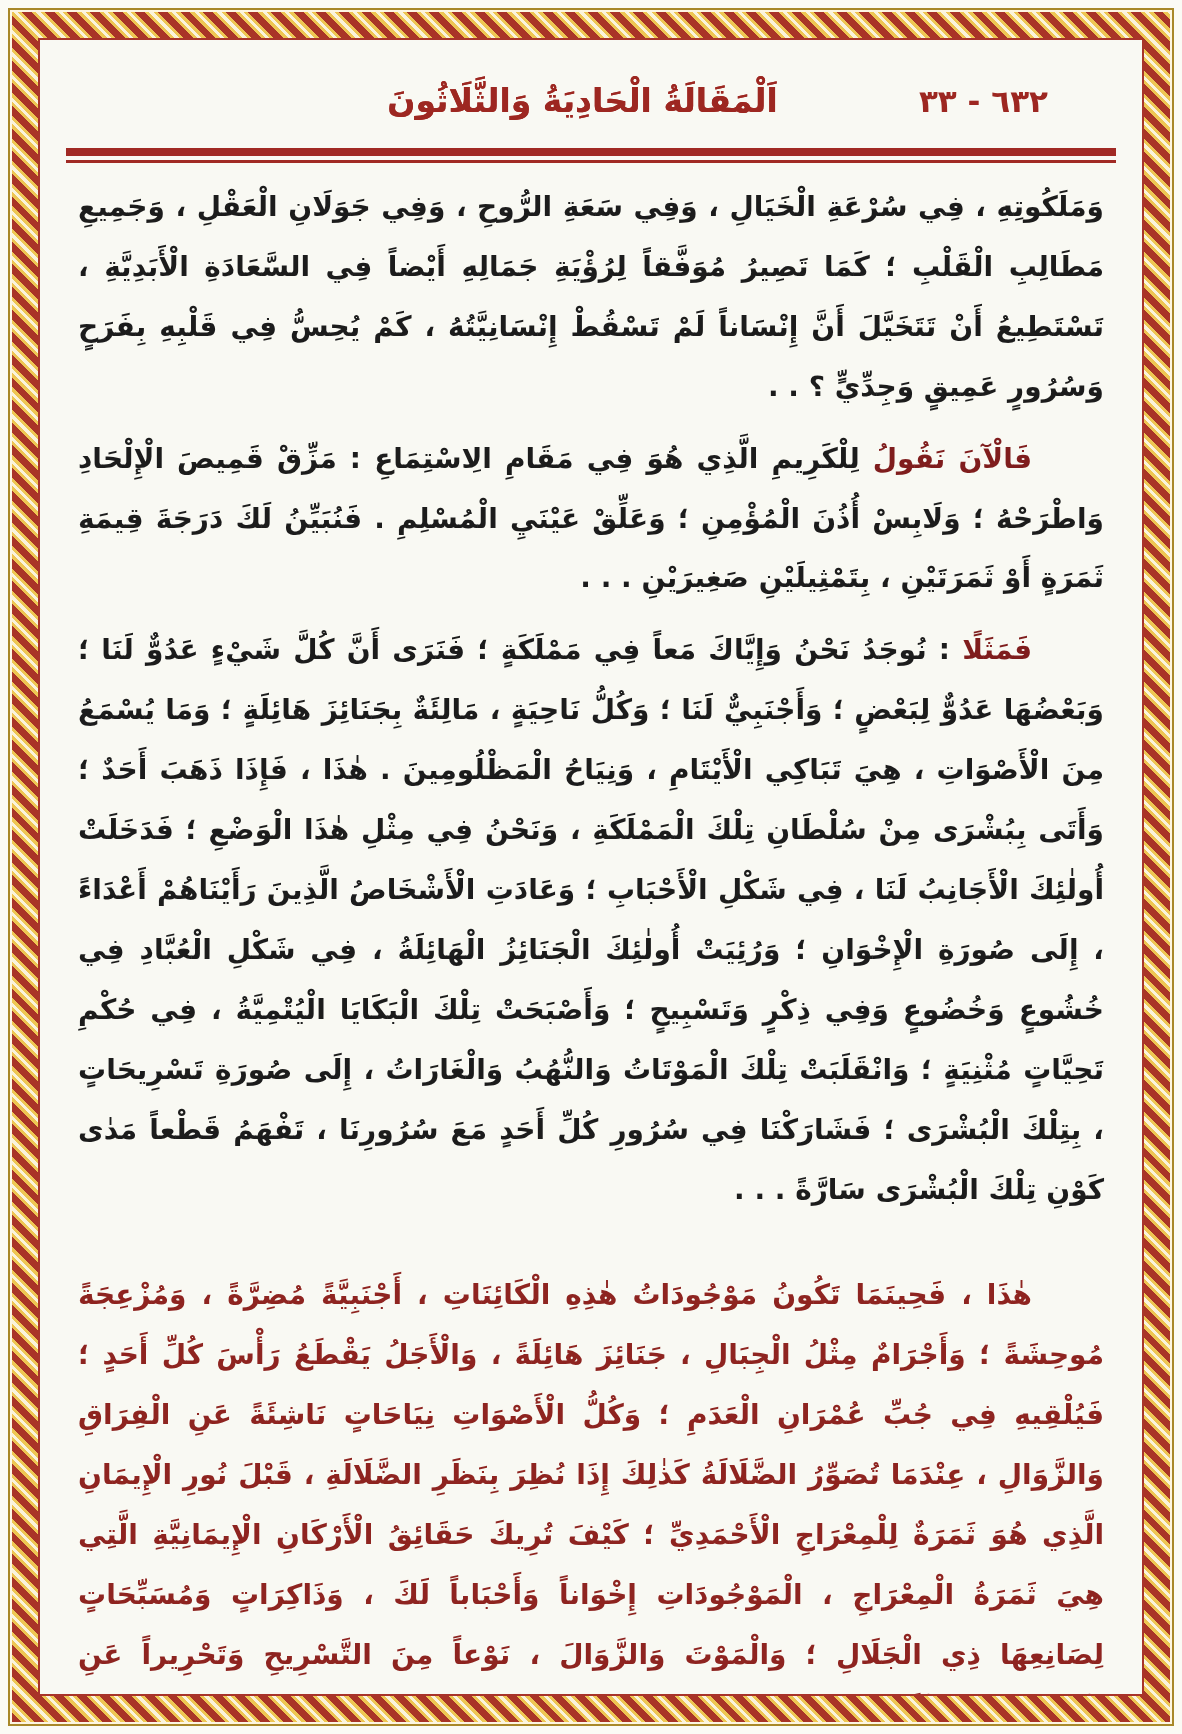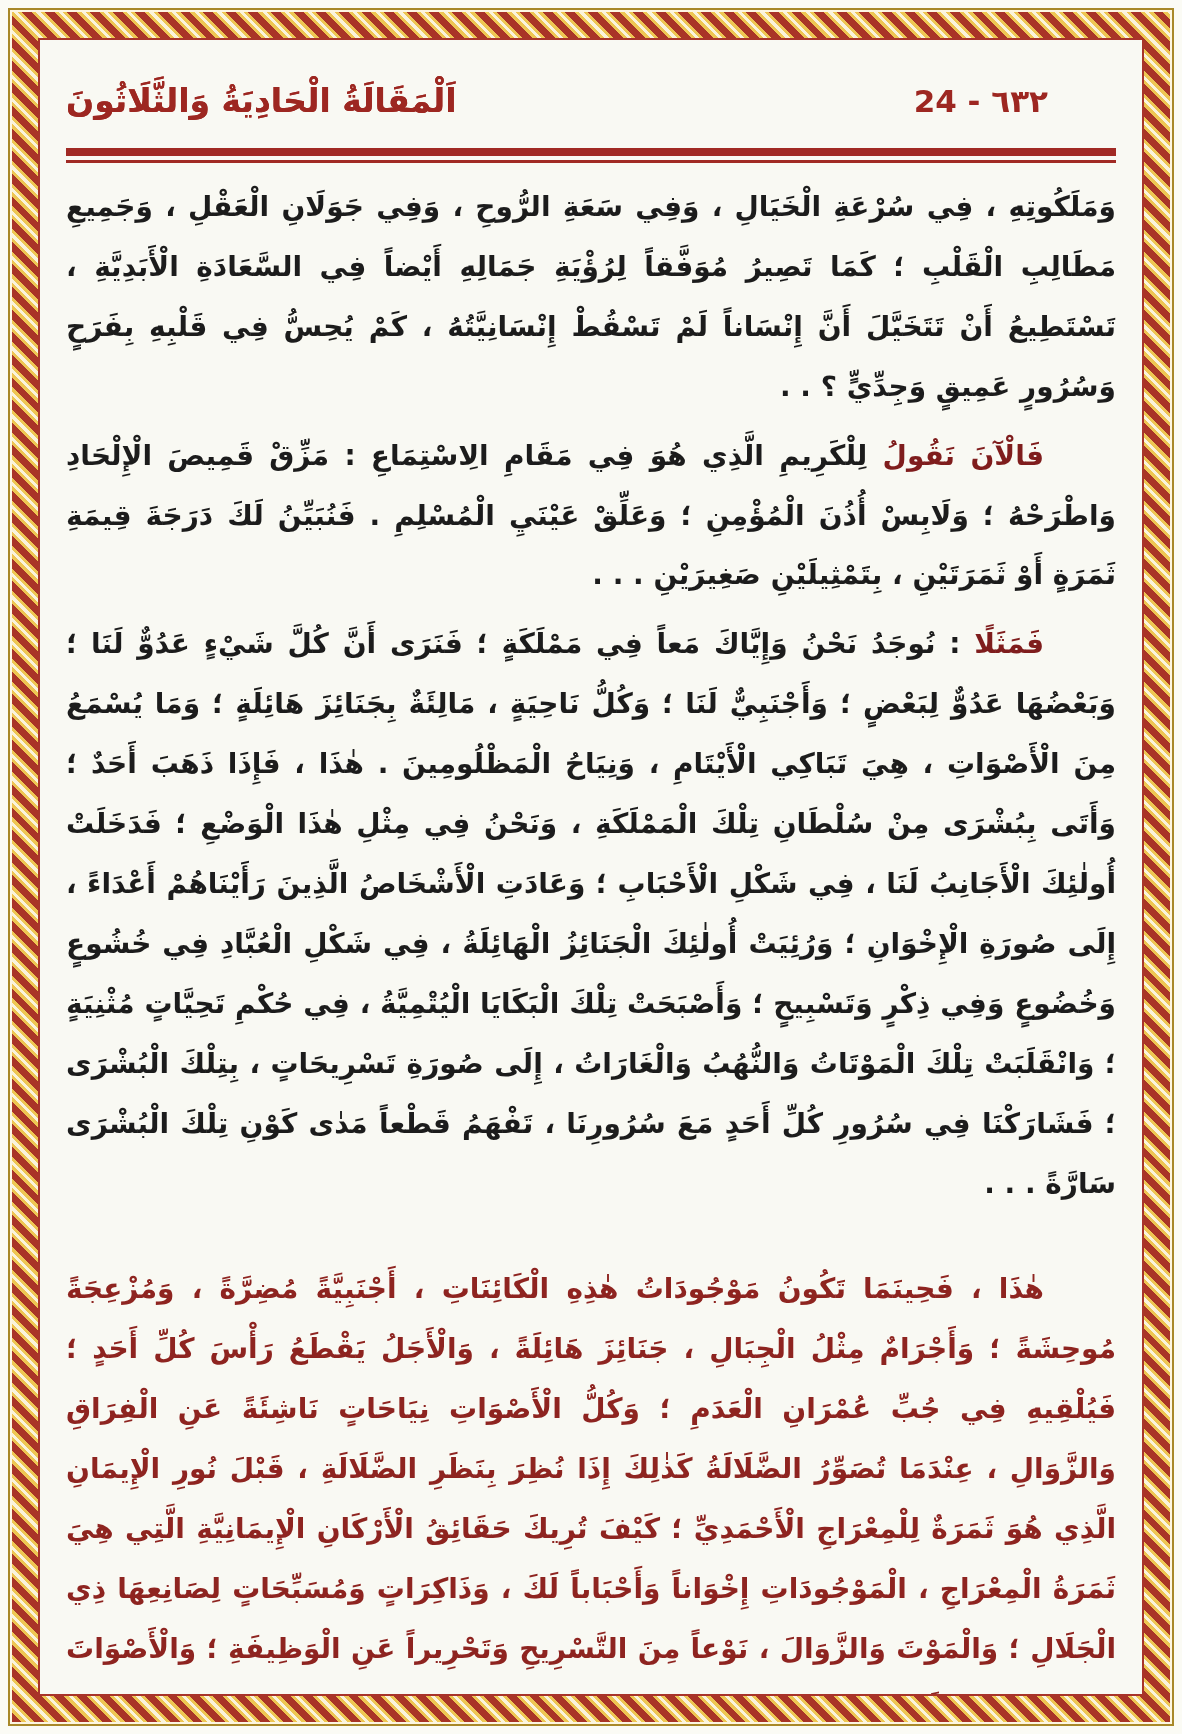--- a/index.html
+++ b/index.html
@@ -13,33 +13,33 @@
   .b1{height:100%;box-sizing:border-box;border:2px solid #a8882a;padding:2px;background:#fdf6e2;}
   .band{
     height:100%;box-sizing:border-box;
     border:26px solid #d9a93f;
     border-image:repeating-linear-gradient(45deg,#a93427 0 7px,#eec653 7px 10px,#faf3dc 10px 13px,#eec653 13px 16px) 26;
     background:#fbfbf5;
   }
   .b2{height:100%;box-sizing:border-box;border:2px solid #a8342a;padding:20px 26px 10px 26px;background:#f9f9f3;overflow:hidden;}
   .header{position:relative;height:74px;margin-top:6px;}
   .title{
-    position:absolute;left:0;right:17px;text-align:left;
+    position:absolute;left:0;right:17px;text-align:center;
     color:#9d2721;font-weight:700;font-size:33px;line-height:70px;
     text-shadow:0 0 0 #9d2721;
   }
   .pagenum{
     position:absolute;right:68px;top:0;
     color:#9d2721;font-weight:700;font-size:31px;line-height:70px;
   }
   .rule-thick{height:8px;background:#a12a24;margin-top:8px;}
   .rule-thin{height:3px;background:#a12a24;margin-top:4px;}
   .body{margin-top:14px;}
   p.para{
-    margin:0;padding:0;
+    margin:12px;padding:0;
     color:#1c1c1c;
     font-size:28px;font-weight:700;
     line-height:2.14;
     text-align:justify;
     text-justify:inter-word;
   }
   p.para.indent{text-indent:72px;}
   p.p2,p.p3{margin-top:9px;}
   p.p4{margin-top:46px;}
   .lead{color:#7f1d1d;}
@@ -48,21 +48,21 @@
 </head>
 <body>
 
 <div class="page">
   <div class="b1">
     <div class="band">
       <div class="b2">
 
         <div class="header">
           <div class="title">اَلْمَقَالَةُ الْحَادِيَةُ وَالثَّلَاثُونَ</div>
-          <div class="pagenum">٦٣٢ - 24</div>
+          <div class="pagenum">٦٣٢ - ٣٣</div>
         </div>
 
         <div class="rule-thick"></div>
         <div class="rule-thin"></div>
 
         <div class="body">
 
           <p class="para p1">
             <span class="lead"></span><span>وَمَلَكُوتِهِ ، فِي سُرْعَةِ الْخَيَالِ ، وَفِي سَعَةِ الرُّوحِ ، وَفِي جَوَلَانِ الْعَقْلِ ، وَجَمِيعِ مَطَالِبِ الْقَلْبِ ؛ كَمَا تَصِيرُ مُوَفَّقاً لِرُؤْيَةِ جَمَالِهِ أَيْضاً فِي السَّعَادَةِ الْأَبَدِيَّةِ ، تَسْتَطِيعُ أَنْ تَتَخَيَّلَ أَنَّ إِنْسَاناً لَمْ تَسْقُطْ إِنْسَانِيَّتُهُ ، كَمْ يُحِسُّ فِي قَلْبِهِ بِفَرَحٍ وَسُرُورٍ عَمِيقٍ وَجِدِّيٍّ ؟ . .</span>
           </p>

